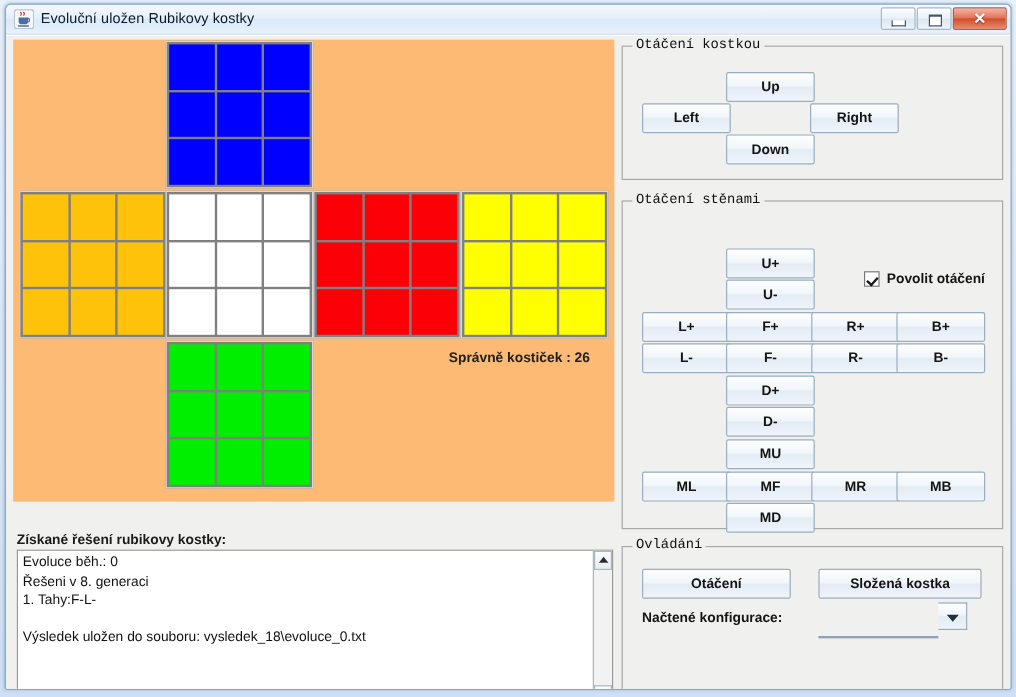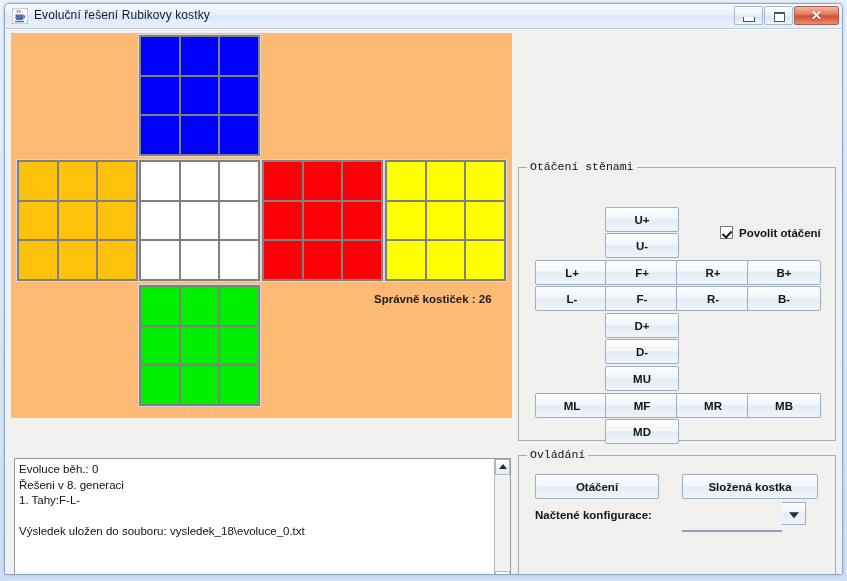--- a/index.html
+++ b/index.html
@@ -259,21 +259,21 @@
 
     <div class="titlebar">
       <svg class="win-icon" viewBox="0 0 16 16">
         <rect x="0" y="0" width="16" height="16" rx="2" fill="#f8f8f8" stroke="#9aa6b2"></rect>
         <path d="M5 5 q1.5-1.6 0-3" stroke="#c0392b" fill="none" stroke-width="1"></path>
         <path d="M7.5 5 q1.5-1.6 0-3" stroke="#c0392b" fill="none" stroke-width="1"></path>
         <path d="M3.5 6.5 h8 v3.2 a2.6 2.6 0 0 1-2.6 2.6 h-2.8 a2.6 2.6 0 0 1-2.6-2.6 z" fill="#4a6fa5"></path>
         <path d="M11.5 7.2 a1.7 1.7 0 0 1 0 3.2" stroke="#4a6fa5" fill="none" stroke-width="1.1"></path>
         <rect x="2.8" y="13" width="9.4" height="1.2" rx="0.6" fill="#4a6fa5"></rect>
       </svg>
-      <div class="title-text">Evoluční řešení Rubikovy kostky</div>
+      <div class="title-text">Evoluční uložen Rubikovy kostky</div>
       <div class="winbtns">
         <div class="wbtn">
           <span class="glyph-min"></span>
         </div>
         <div class="wbtn">
           <span class="glyph-max"></span>
         </div>
         <div class="wbtn close">
           <span class="glyph-close">✕</span>
         </div>
@@ -345,37 +345,45 @@
             <div class="sticker" style="background: rgb(0, 239, 0);"></div>
             <div class="sticker" style="background: rgb(0, 239, 0);"></div>
             <div class="sticker" style="background: rgb(0, 239, 0);"></div>
             <div class="sticker" style="background: rgb(0, 239, 0);"></div>
             <div class="sticker" style="background: rgb(0, 239, 0);"></div>
             <div class="sticker" style="background: rgb(0, 239, 0);"></div>
           </div>
         <div class="score" style="left:363px; top:260px;">Správně kostiček : 26</div>
       </div>
 
+      <div class="out-label">Získané řešení rubikovy kostky:</div>
       <div class="out-wrap">
         <div class="out-text">Evoluce běh.: 0
 Řešeni v 8. generaci
 1. Tahy:F-L-
 
 Výsledek uložen do souboru: vysledek_18\evoluce_0.txt</div>
         <div class="vscroll">
           <div class="sb-btn">
             <span class="sb-arrow up"></span>
           </div>
           <div class="sb-track"></div>
           <div class="sb-btn">
             
           </div>
         </div>
       </div>
 
+      <div class="group" style="left:513px; top:8px; width:318px; height:112px;">
+        <span class="g-title">Otáčení kostkou</span>
+        <div class="btn" style="left:86px;  top:21px; width:74px; height:25px;">Up</div>
+        <div class="btn" style="left:16px;  top:47px; width:74px; height:25px;">Left</div>
+        <div class="btn" style="left:156px; top:47px; width:74px; height:25px;">Right</div>
+        <div class="btn" style="left:86px;  top:73px; width:74px; height:25px;">Down</div>
+      </div>
 
       <div class="group" style="left:513px; top:137px; width:318px; height:274px;">
         <span class="g-title">Otáčení stěnami</span>
 
         <div class="btn" style="left:86px; top:39px; width:74px; height:25px;">U+</div>
         <div class="btn" style="left:86px; top:65px; width:74px; height:25px;">U-</div>
 
         <div class="btn" style="left:16px;  top:92px; width:74px; height:25px;">L+</div>
         <div class="btn" style="left:86px;  top:92px; width:74px; height:25px;">F+</div>
         <div class="btn" style="left:157px; top:92px; width:74px; height:25px;">R+</div>

